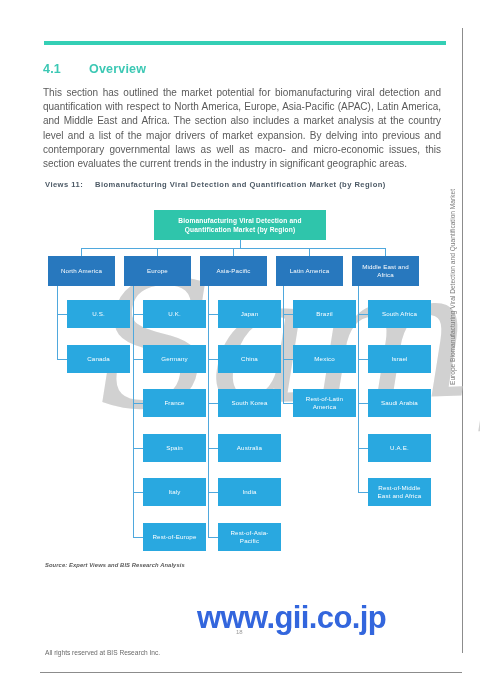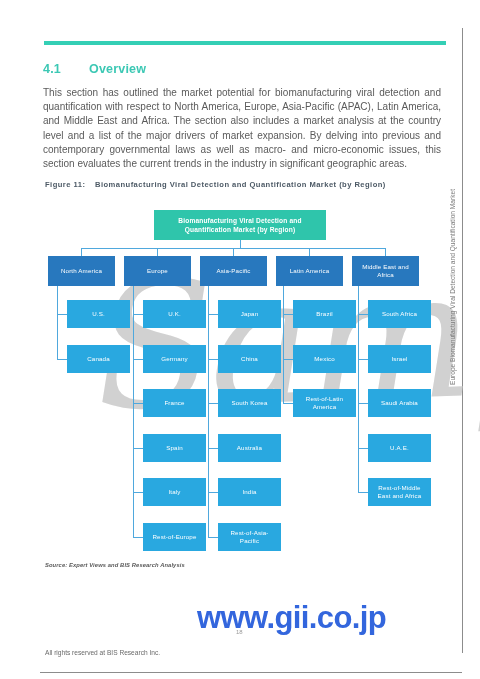--- a/index.html
+++ b/index.html
@@ -163,21 +163,21 @@
   <div class="bottom-rule"></div>
   <div class="top-bar"></div>
 
   <div class="sec-head">
     <span class="sec-num">4.1</span><span>Overview</span>
   </div>
 
   <div class="body-par">This section has outlined the market potential for  biomanufacturing viral detection and quantification with respect to North America, Europe, Asia-Pacific (APAC), Latin America, and Middle East and Africa. The section also includes a market analysis at the country level and a list of the major drivers of market expansion. By delving into previous and contemporary governmental laws as well as macro- and micro-economic issues, this section evaluates the current trends in the industry in significant geographic areas.</div>
 
   <div class="fig-cap">
-    <span class="fc-label">Figure 11:</span><span class="fc-text">Biomanufacturing Viral Detection and Quantification Market (by Region)</span>
+    <span class="fc-label">Views 11:</span><span class="fc-text">Biomanufacturing Viral Detection and Quantification Market (by Region)</span>
   </div>
 
   <div class="watermark">Sample</div>
 
   <div id="diagram">
       <div class="node root" style="left: 154px; top: 210px; width: 172px; height: 30px;">
         <span>Biomanufacturing Viral Detection and Quantification Market (by Region)</span>
       </div>
       <div class="conn" style="left: 239.5px; top: 240px; width: 1.4px; height: 8px;"></div>
       <div class="conn" style="left: 81.5px; top: 248px; width: 304px; height: 1.4px;"></div>

